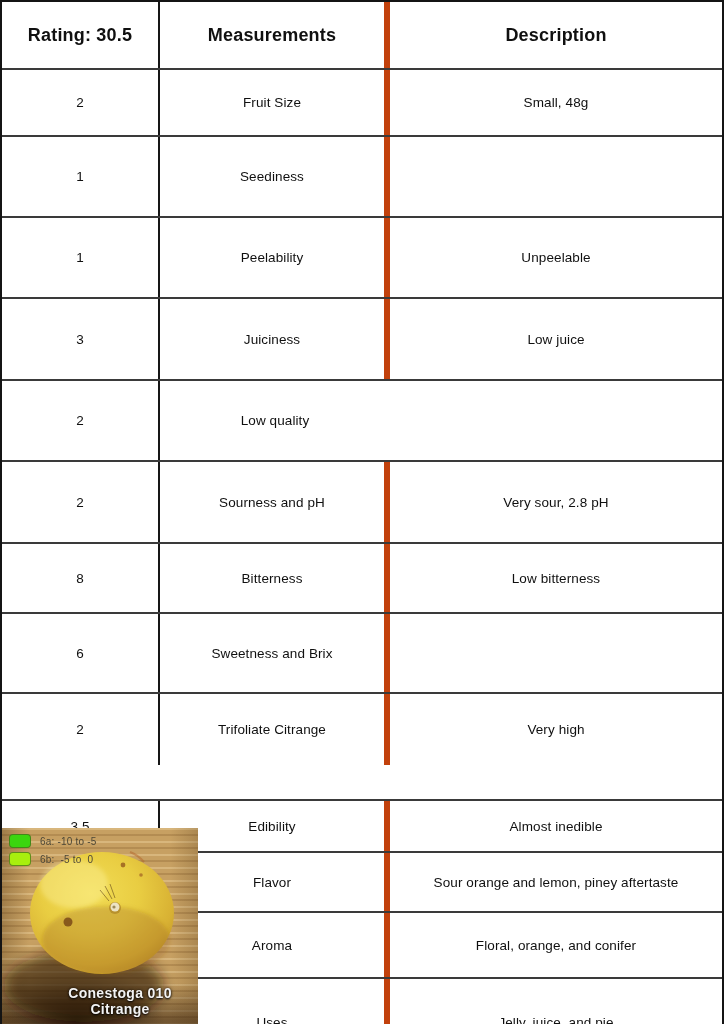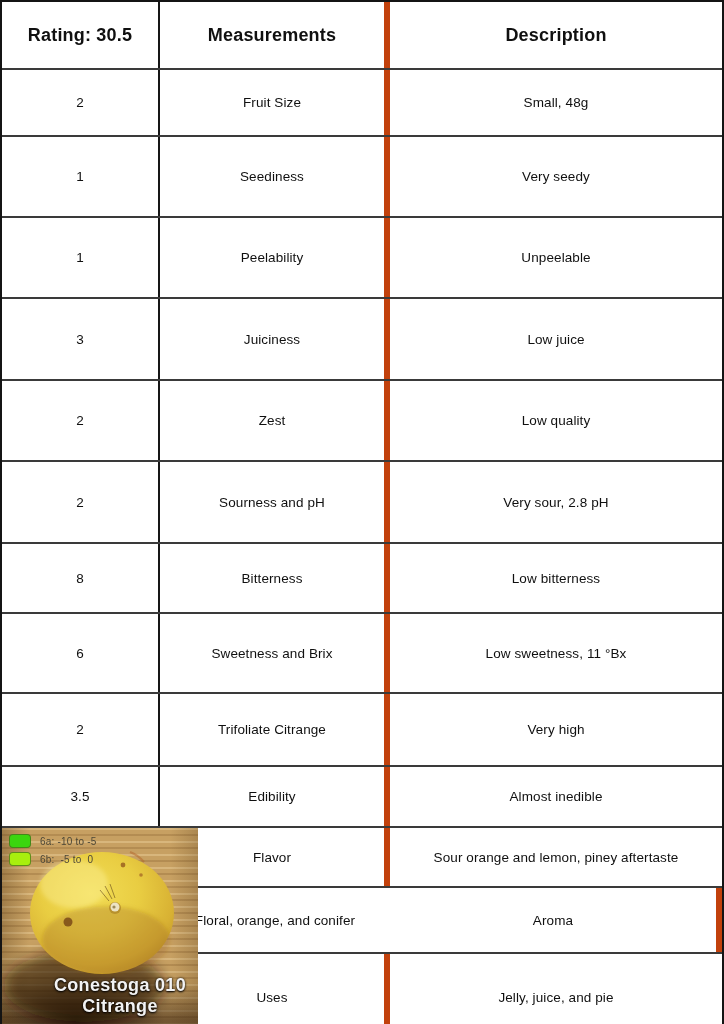--- a/index.html
+++ b/index.html
@@ -20,21 +20,21 @@
   
   .trow:nth-of-type(2){height:67px;}
   .trow:nth-of-type(3){height:81px;}
   .trow:nth-of-type(4){height:81px;}
   .trow:nth-of-type(5){height:82px;}
   .trow:nth-of-type(6){height:81px;}
   .trow:nth-of-type(7){height:82px;}
   .trow:nth-of-type(8){height:70px;}
   .trow:nth-of-type(9){height:80px;}
   .trow:nth-of-type(10){height:73px;}
-  .trow:nth-of-type(11){height:61px;}
+  .trow:nth-of-type(11){height:52px;margin-top:34px;}
   .brow.b1{height:60px;}
   .brow.b2{height:66px;}
   .brow.b3{height:88px;}
   .brow .cell.c1{border-right:none;} 
   
   .photo{position:absolute;left:0;top:826px;width:196px;height:198px;overflow:hidden;z-index:2;
          background-color:#c7a062;
          background-image:
            radial-gradient(130px 80px at 38% 98%, rgba(25,13,5,.75), rgba(25,13,5,0) 68%),
            linear-gradient(90deg, rgba(70,45,15,.30), rgba(0,0,0,0) 14%, rgba(0,0,0,0) 86%, rgba(70,45,15,.22)),
@@ -44,21 +44,21 @@
              rgba(0,0,0,0) 2px, rgba(0,0,0,0) 6px,
              rgba(110,70,25,.22) 6px, rgba(110,70,25,.22) 8px,
              rgba(0,0,0,0) 8px, rgba(0,0,0,0) 13px);}
   .photo svg{position:absolute;left:0;top:0;}
   .legend{position:absolute;left:7px;top:6px;z-index:3;}
   .legend-row{display:flex;align-items:center;margin-bottom:4px;}
   .swatch{width:22px;height:14px;border-radius:4px;border:1.5px solid rgba(70,110,30,.75);
           box-sizing:border-box;margin-right:9px;}
   .legend-text{font-size:10px;color:#4c4737;white-space:pre;letter-spacing:.2px;}
   .caption{position:absolute;left:0;right:0;bottom:9px;text-align:center;z-index:3;
-           color:#f3f3f3;font-size:18px;font-weight:bold;letter-spacing:.3px;
+           color:#f3f3f3;font-size:14px;font-weight:bold;letter-spacing:.3px;
            text-shadow:0 1px 2px rgba(0,0,0,.95), 0 0 3px rgba(0,0,0,.7);padding-left:40px;}
 </style>
 </head>
 <body>
 
 <div class="sheet">
 
   <div class="hrow">
     <div class="cell c1">Rating: 30.5</div>
     <div class="cell c2">Measurements</div>
@@ -66,72 +66,69 @@
   </div>
 
   <div class="trow">
     <div class="cell c1">2</div>
     <div class="cell c2">Fruit Size</div>
     <div class="cell">Small, 48g</div>
   </div>
   <div class="trow">
     <div class="cell c1">1</div>
     <div class="cell c2">Seediness</div>
-    <div class="cell">Very seedy</div>
   </div>
   <div class="trow">
     <div class="cell c1">1</div>
     <div class="cell c2">Peelability</div>
     <div class="cell">Unpeelable</div>
   </div>
   <div class="trow">
     <div class="cell c1">3</div>
     <div class="cell c2">Juiciness</div>
     <div class="cell">Low juice</div>
   </div>
   <div class="trow">
     <div class="cell c1">2</div>
-    <div class="cell c2">Zest</div>
     <div class="cell">Low quality</div>
   </div>
   <div class="trow">
     <div class="cell c1">2</div>
     <div class="cell c2">Sourness and pH</div>
     <div class="cell">Very sour, 2.8 pH</div>
   </div>
   <div class="trow">
     <div class="cell c1">8</div>
     <div class="cell c2">Bitterness</div>
     <div class="cell">Low bitterness</div>
   </div>
   <div class="trow">
     <div class="cell c1">6</div>
     <div class="cell c2">Sweetness and Brix</div>
-    <div class="cell">Low sweetness, 11 °Bx</div>
   </div>
   <div class="trow">
     <div class="cell c1">2</div>
     <div class="cell c2">Trifoliate Citrange</div>
     <div class="cell">Very high</div>
   </div>
   <div class="trow">
     <div class="cell c1">3.5</div>
     <div class="cell c2">Edibility</div>
     <div class="cell">Almost inedible</div>
   </div>
 
   <div class="brow b1">
     <div class="cell c1"></div>
     <div class="cell c2">Flavor</div>
     <div class="cell">Sour orange and lemon, piney aftertaste</div>
   </div>
   <div class="brow b2">
     <div class="cell c1"></div>
+    <div class="cell c2">Aroma</div>
     <div class="cell">Floral, orange, and conifer</div>
-    <div class="cell c2">Aroma</div>
   </div>
   <div class="brow b3">
     <div class="cell c1"></div>
     <div class="cell c2">Uses</div>
     <div class="cell">Jelly, juice, and pie</div>
   </div>
 
   <div class="photo">
     <svg width="196" height="198" viewBox="0 0 196 198">
       <defs>

